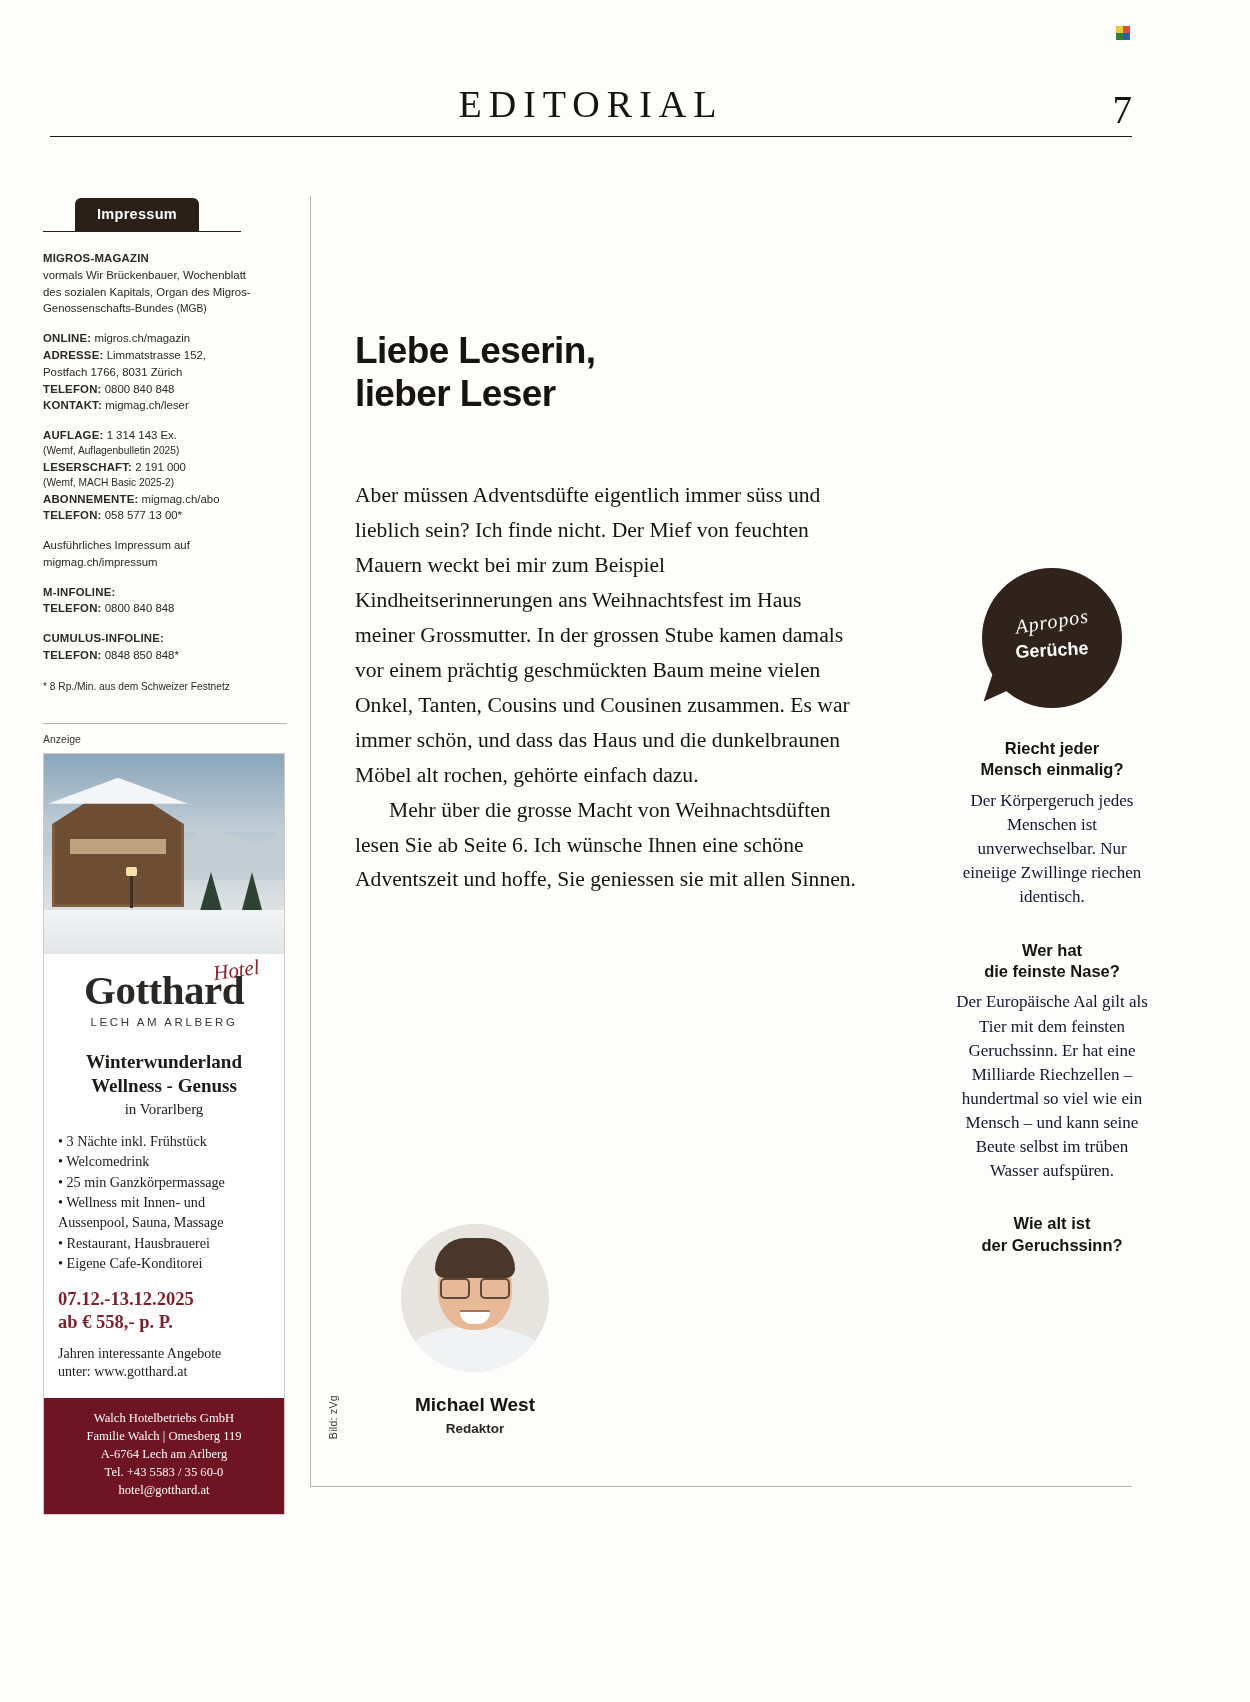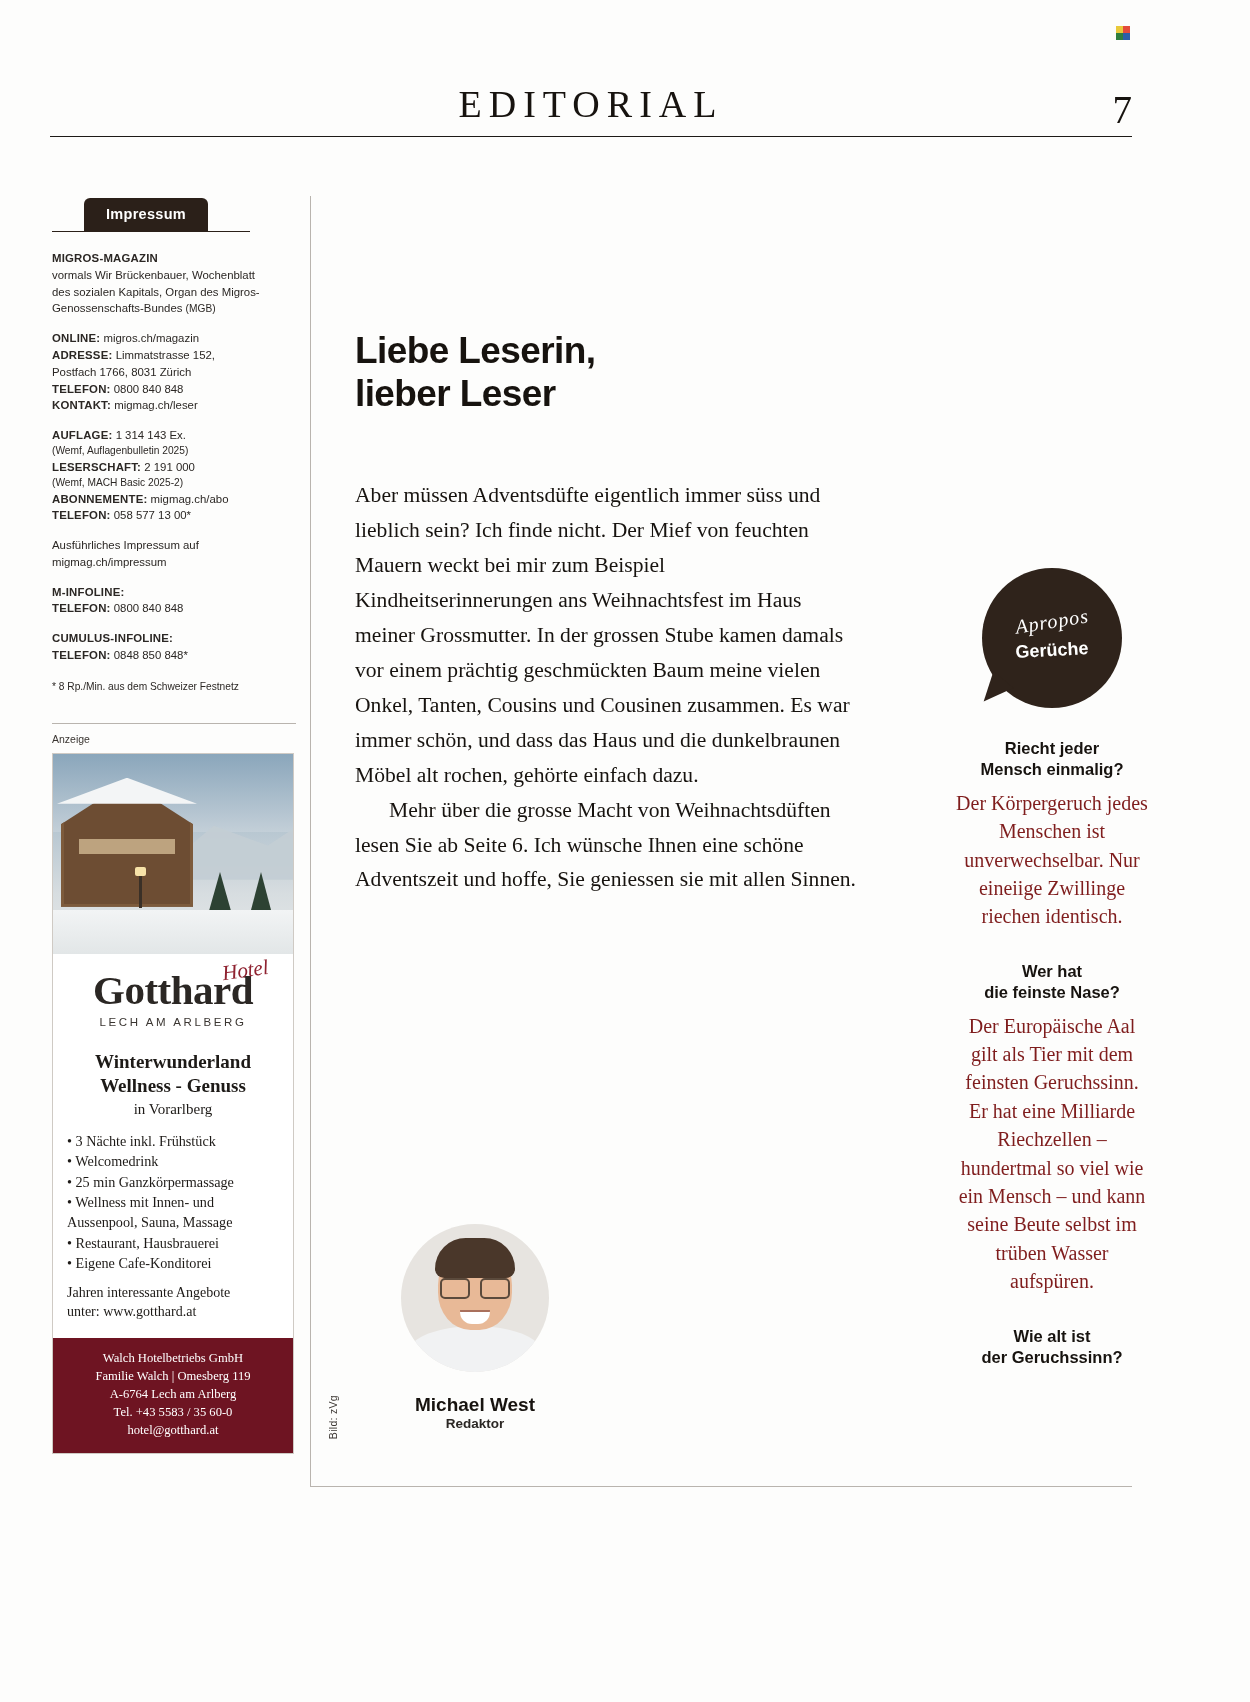--- a/index.html
+++ b/index.html
@@ -65,21 +65,21 @@
     right: 0;
     bottom: 4px;
     font-size: 39px;
     font-family: "Liberation Serif", serif;
     color: #17130f;
   }
 
   
   .col-left {
     position: absolute;
-    left: 52px;
+    left: 43px;
     top: 198px;
     width: 244px;
   }
   .impressum-tab {
     display: inline-block;
     background: #2b2019;
     color: #ffffff;
     font-family: "Liberation Sans", sans-serif;
     font-weight: bold;
     font-size: 14.5px;
@@ -367,20 +367,21 @@
     font-family: "Liberation Sans", sans-serif;
     font-weight: bold;
     font-size: 19px;
     margin-top: 22px;
     color: #17130f;
   }
   .author-role {
     font-family: "Liberation Sans", sans-serif;
     font-weight: bold;
     font-size: 13.5px;
+    margin-top: 5px;
     color: #2b2724;
   }
 
   
   .col-right {
     position: absolute;
     left: 955px;
     top: 568px;
     width: 194px;
     text-align: center;
@@ -428,23 +429,23 @@
   .fact-q {
     font-family: "Liberation Sans", sans-serif;
     font-weight: bold;
     font-size: 16.5px;
     line-height: 1.3;
     color: #17130f;
     margin-bottom: 8px;
   }
   .fact-a {
     font-family: "Liberation Serif", serif;
-    font-size: 20px;
+    font-size: 17px;
     line-height: 1.42;
-    color: #7f1d1d;
+    color: #0f172a;
   }
 </style>
 </head>
 <body>
 
 <div class="page">
 
   <div class="corner-mark">
     <span class="q q1"></span>
     <span class="q q2"></span>
@@ -535,20 +536,24 @@
       <ul class="ad-list">
         <li>• 3 Nächte inkl. Frühstück</li>
         <li>• Welcomedrink</li>
         <li>• 25 min Ganzkörpermassage</li>
         <li>• Wellness mit Innen- und</li>
         <li>   Aussenpool, Sauna, Massage</li>
         <li>• Restaurant, Hausbrauerei</li>
         <li>• Eigene Cafe-Konditorei</li>
       </ul>
 
+      <div class="ad-price">
+        <div>07.12.-13.12.2025</div>
+        <div>ab € 558,- p. P.</div>
+      </div>
 
       <div class="ad-more">
         <div>Jahren interessante Angebote</div>
         <div>unter: www.gotthard.at</div>
       </div>
 
       <div class="ad-footer">
         <div>Walch Hotelbetriebs GmbH</div>
         <div>Familie Walch | Omesberg 119</div>
         <div>A-6764 Lech am Arlberg</div>

